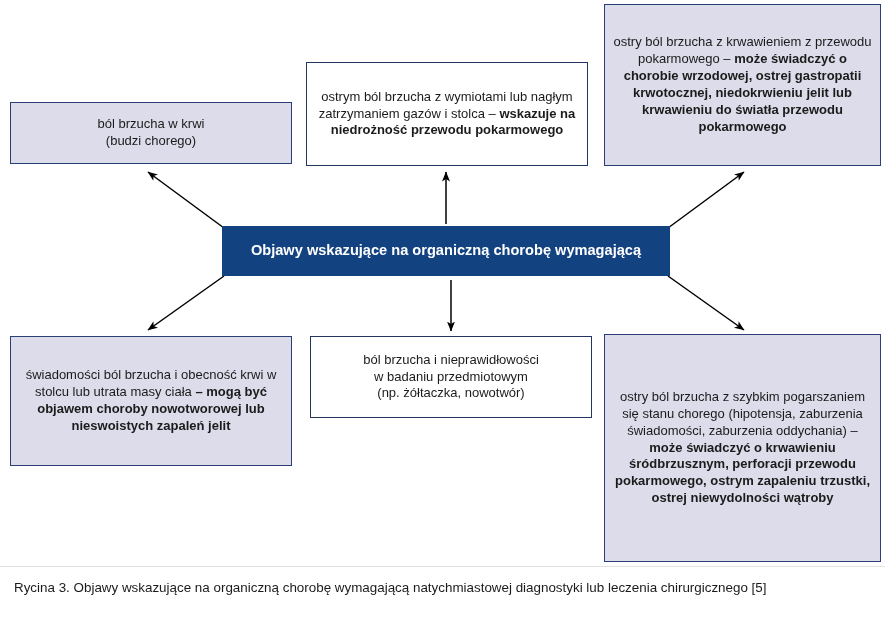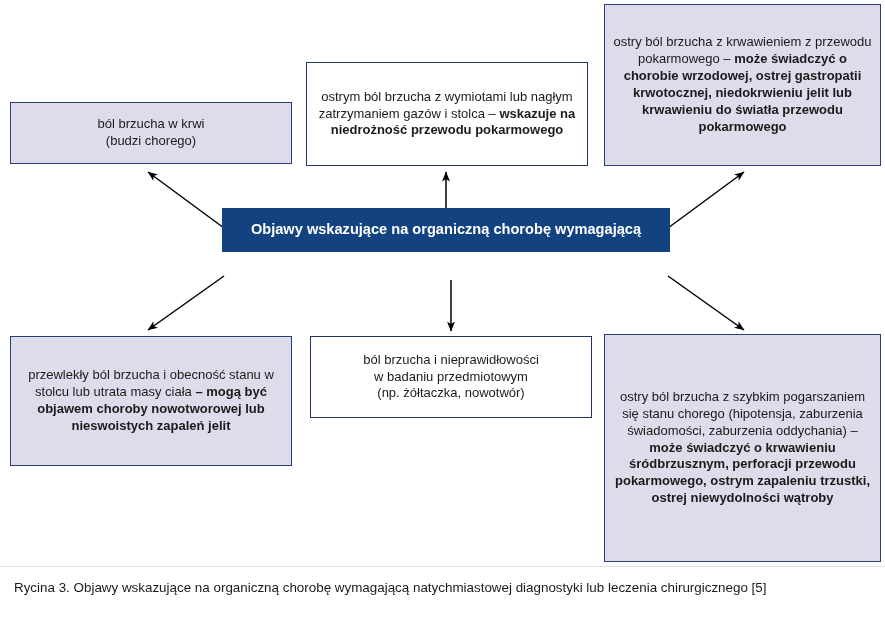--- a/index.html
+++ b/index.html
@@ -66,21 +66,21 @@
     line-height: 1.34;
   }
 
   .node .txt { display: block; width: 100%; }
   .node .bold { font-weight: bold; }
 
   
   #node-night          { left: 10px;  top: 102px; width: 282px; height: 62px;  }
   #node-vomiting       { left: 306px; top: 62px;  width: 282px; height: 104px; }
   #node-bleeding       { left: 604px; top: 4px;   width: 277px; height: 162px; }
-  #node-center         { left: 222px; top: 208px; width: 448px; height: 44px;  }
+  #node-center         { left: 222px; top: 226px; width: 448px; height: 50px;  }
   #node-chronic        { left: 10px;  top: 336px; width: 282px; height: 130px; }
   #node-abnormalities  { left: 310px; top: 336px; width: 282px; height: 82px;  }
   #node-deterioration  { left: 604px; top: 334px; width: 277px; height: 228px; }
 
   
   #caption {
     position: absolute;
     left: 0;
     top: 566px;
     width: 885px;
@@ -124,21 +124,21 @@
 
     <div class="node fill-lavender" id="node-bleeding">
       <span class="txt"><span>ostry ból brzucha z krwawieniem z przewodu pokarmowego – </span><span class="bold">może świadczyć o chorobie wrzodowej, ostrej gastropatii krwotocznej, niedokrwieniu jelit lub krwawieniu do światła przewodu pokarmowego</span></span>
     </div>
 
     <div class="node fill-navy" id="node-center">
       <span class="txt"><span>Objawy wskazujące na organiczną chorobę wymagającą</span><br></span>
     </div>
 
     <div class="node fill-lavender" id="node-chronic">
-      <span class="txt"><span>przewlekły ból brzucha i obecność stanu w stolcu lub utrata masy ciała </span><span class="bold">– mogą być objawem choroby nowotworowej lub nieswoistych zapaleń jelit</span></span>
+      <span class="txt"><span>świadomości ból brzucha i obecność krwi w stolcu lub utrata masy ciała </span><span class="bold">– mogą być objawem choroby nowotworowej lub nieswoistych zapaleń jelit</span></span>
     </div>
 
     <div class="node fill-white" id="node-abnormalities">
       <span class="txt"><span>ból brzucha i nieprawidłowości</span><br><span>w badaniu przedmiotowym</span><br><span>(np. żółtaczka, nowotwór)</span></span>
     </div>
 
     <div class="node fill-lavender" id="node-deterioration">
       <span class="txt"><span>ostry ból brzucha z szybkim pogarszaniem się stanu chorego (hipotensja, zaburzenia świadomości, zaburzenia oddychania) – </span><span class="bold">może świadczyć o krwawieniu śródbrzusznym, perforacji przewodu pokarmowego, ostrym zapaleniu trzustki, ostrej niewydolności wątroby</span></span>
     </div>
 

